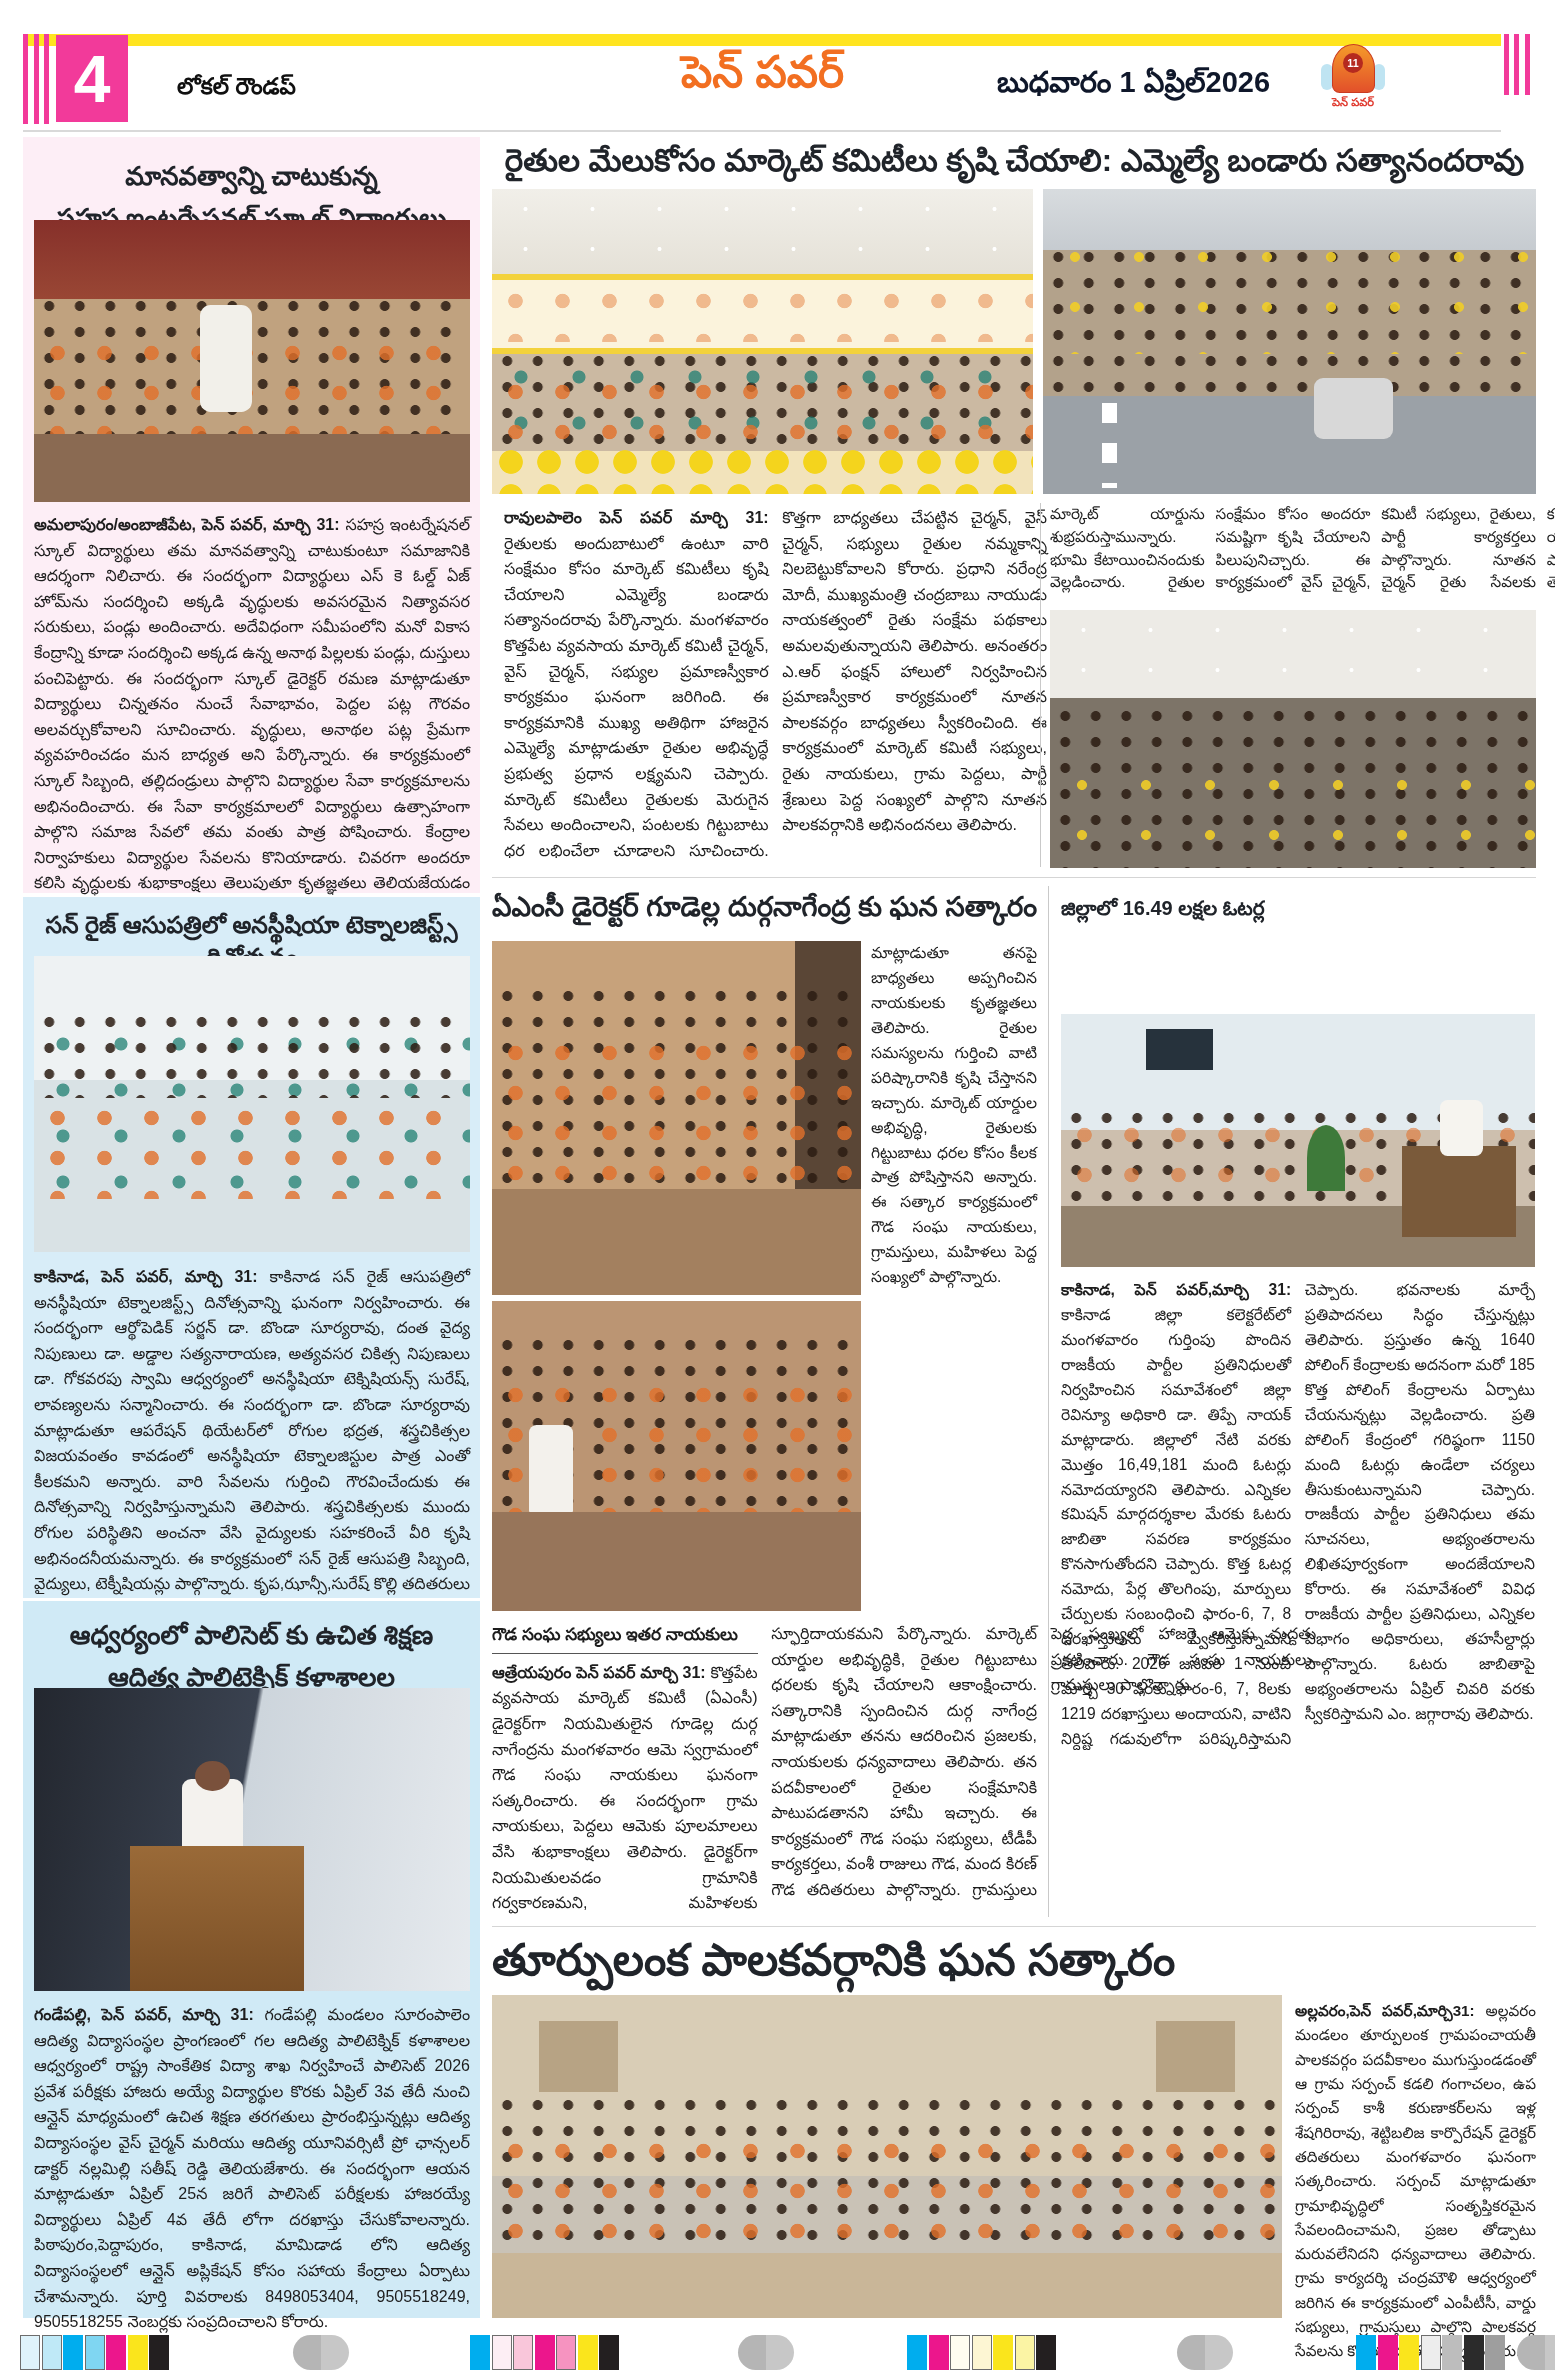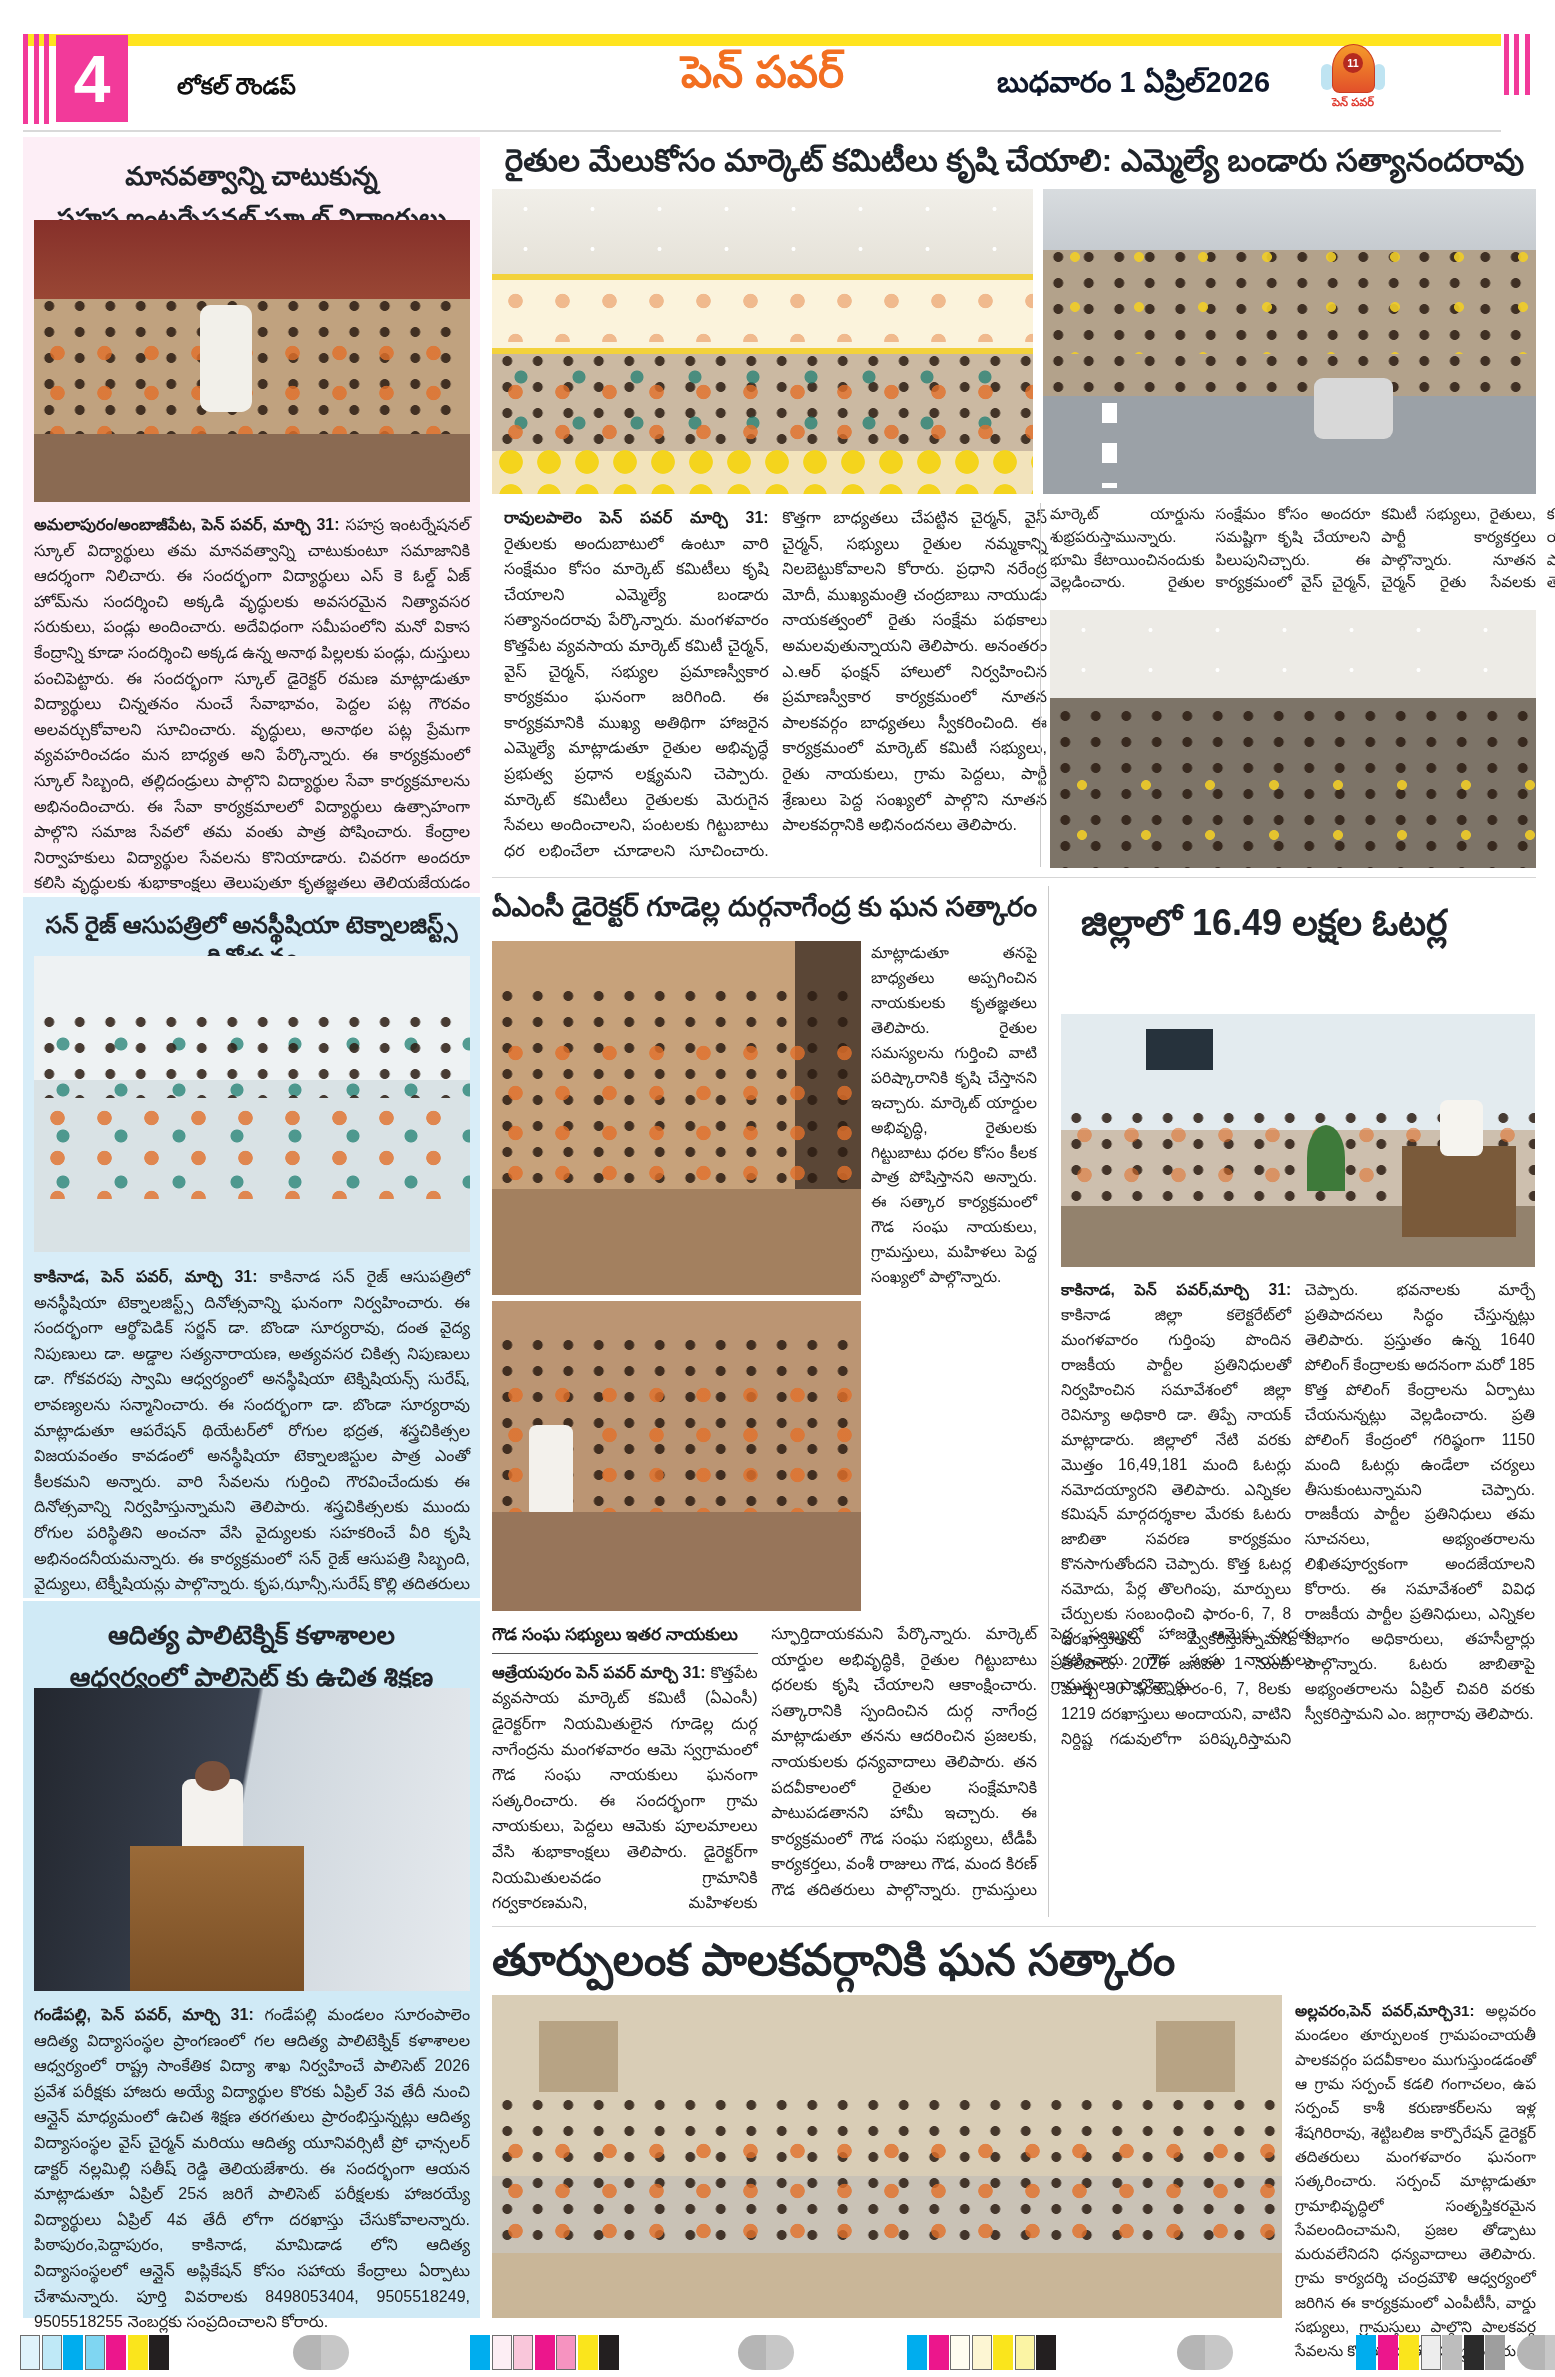--- a/index.html
+++ b/index.html
@@ -52,21 +52,21 @@
   
   .headline-market{left:492px;top:143px;width:1045px;font-size:31px;text-align:center;}
   .market-body{left:504px;top:505px;width:543px;height:363px;}
   .market-right{left:1050px;top:503px;width:486px;height:101px;font-size:15.2px;line-height:1.5;}
 
   .headline-amc{left:492px;top:891px;width:770px;font-size:27.4px;}
   .amc-side{left:871px;top:941px;width:166px;height:669px;font-size:15.6px;}
   .amc-body{left:492px;top:1621px;width:545px;height:299px;}
   .amc-caption{font-weight:bold;border-bottom:1.5px solid #555;padding-bottom:4.6px;margin-bottom:6.1px;font-size:17px;}
 
-  .headline-voters{left:1061px;top:891px;width:474px;font-size:36px;line-height:1.75;margin-left:20px;}
+  .headline-voters{left:1061px;top:891px;width:474px;font-size:20px;line-height:1.75;}
   .voters-body{left:1061px;top:1278px;width:474px;height:636px;font-size:15.6px;}
 
   .headline-fel{left:492px;top:1935px;width:808px;font-size:44px;}
   .fel-body{left:1295px;top:1999px;width:241px;height:320px;font-size:15.2px;}
 
   
   .ph{position:absolute;overflow:hidden;background:#c9c2b6;}
   .ph>div{position:absolute;left:0;right:0;}
   .dots-dark{background-image:radial-gradient(circle,rgba(43,28,18,.85) 4.6px,transparent 5.3px);background-size:30.5px 26px;}
   .dots-orange{background-image:radial-gradient(circle,rgba(226,112,42,.8) 6.9px,transparent 7.6px);background-size:47px 40px;}
@@ -148,22 +148,22 @@
     <div class="dots-dark" style="top:18%;height:30%;"></div>
     <div class="dots-orange" style="top:48%;height:34%;"></div>
   </div>
   <div class="abs body-txt anesthesia-body">
     <span class="dateline">కాకినాడ, పెన్ పవర్, మార్చి 31:</span>
     <span>కాకినాడ సన్ రైజ్ ఆసుపత్రిలో అనస్థీషియా టెక్నాలజిస్ట్స్ దినోత్సవాన్ని ఘనంగా నిర్వహించారు. ఈ సందర్భంగా ఆర్థోపెడిక్ సర్జన్ డా. బొండా సూర్యరావు, దంత వైద్య నిపుణులు డా. అడ్డాల సత్యనారాయణ, అత్యవసర చికిత్స నిపుణులు డా. గోకవరపు స్వామి ఆధ్వర్యంలో అనస్థీషియా టెక్నిషియన్స్ సురేష్, లావణ్యలను సన్మానించారు. ఈ సందర్భంగా డా. బొండా సూర్యరావు మాట్లాడుతూ ఆపరేషన్ థియేటర్‌లో రోగుల భద్రత, శస్త్రచికిత్సల విజయవంతం కావడంలో అనస్థీషియా టెక్నాలజిస్టుల పాత్ర ఎంతో కీలకమని అన్నారు. వారి సేవలను గుర్తించి గౌరవించేందుకు ఈ దినోత్సవాన్ని నిర్వహిస్తున్నామని తెలిపారు. శస్త్రచికిత్సలకు ముందు రోగుల పరిస్థితిని అంచనా వేసి వైద్యులకు సహకరించే వీరి కృషి అభినందనీయమన్నారు. ఈ కార్యక్రమంలో సన్ రైజ్ ఆసుపత్రి సిబ్బంది, వైద్యులు, టెక్నీషియన్లు పాల్గొన్నారు. కృప,ఝాన్సీ,సురేష్ కొల్లి తదితరులు పాల్గొన్నారు.</span>
   </div>
 
   <div class="abs art-polycet"></div>
   <div class="abs headline polycet-headline">
+    <div>ఆధ్వర్యంలో పాలిసెట్ కు ఉచిత శిక్షణ</div>
     <div>ఆదిత్య పాలిటెక్నిక్ కళాశాలల</div>
-    <div>ఆధ్వర్యంలో పాలిసెట్ కు ఉచిత శిక్షణ</div>
   </div>
   <div class="ph ph-podium">
     <div style="top:0;height:100%;background:linear-gradient(100deg,#23272f 0%,#3a4250 46%,#cdd5dc 47%,#e6eaee 100%);"></div>
     <div style="top:30%;left:34%;width:14%;height:26%;background:#f4f2ee;border-radius:9.1px 9.1px 3px 3px;"></div>
     <div style="top:24%;left:37%;width:8%;height:10%;background:#7a513c;border-radius:50%;"></div>
     <div style="top:52%;left:22%;width:40%;height:48%;background:linear-gradient(#9a6a38,#7a4f26);"></div>
   </div>
   <div class="abs body-txt polycet-body">
     <span class="dateline">గండేపల్లి, పెన్ పవర్, మార్చి 31:</span>
     <span>గండేపల్లి మండలం సూరంపాలెం ఆదిత్య విద్యాసంస్థల ప్రాంగణంలో గల ఆదిత్య పాలిటెక్నిక్ కళాశాలల ఆధ్వర్యంలో రాష్ట్ర సాంకేతిక విద్యా శాఖ నిర్వహించే పాలిసెట్ 2026 ప్రవేశ పరీక్షకు హాజరు అయ్యే విద్యార్థుల కొరకు ఏప్రిల్ 3వ తేదీ నుంచి ఆన్లైన్ మాధ్యమంలో ఉచిత శిక్షణ తరగతులు ప్రారంభిస్తున్నట్లు ఆదిత్య విద్యాసంస్థల వైస్ చైర్మన్ మరియు ఆదిత్య యూనివర్సిటీ ప్రో ఛాన్సలర్ డాక్టర్ నల్లమిల్లి సతీష్ రెడ్డి తెలియజేశారు. ఈ సందర్భంగా ఆయన మాట్లాడుతూ ఏప్రిల్ 25న జరిగే పాలిసెట్ పరీక్షలకు హాజరయ్యే విద్యార్థులు ఏప్రిల్ 4వ తేదీ లోగా దరఖాస్తు చేసుకోవాలన్నారు. పిఠాపురం,పెద్దాపురం, కాకినాడ, మామిడాడ లోని ఆదిత్య విద్యాసంస్థలలో ఆన్లైన్ అప్లికేషన్ కోసం సహాయ కేంద్రాలు ఏర్పాటు చేశామన్నారు. పూర్తి వివరాలకు 8498053404, 9505518249, 9505518255 నెంబర్లకు సంప్రదించాలని కోరారు.</span>

